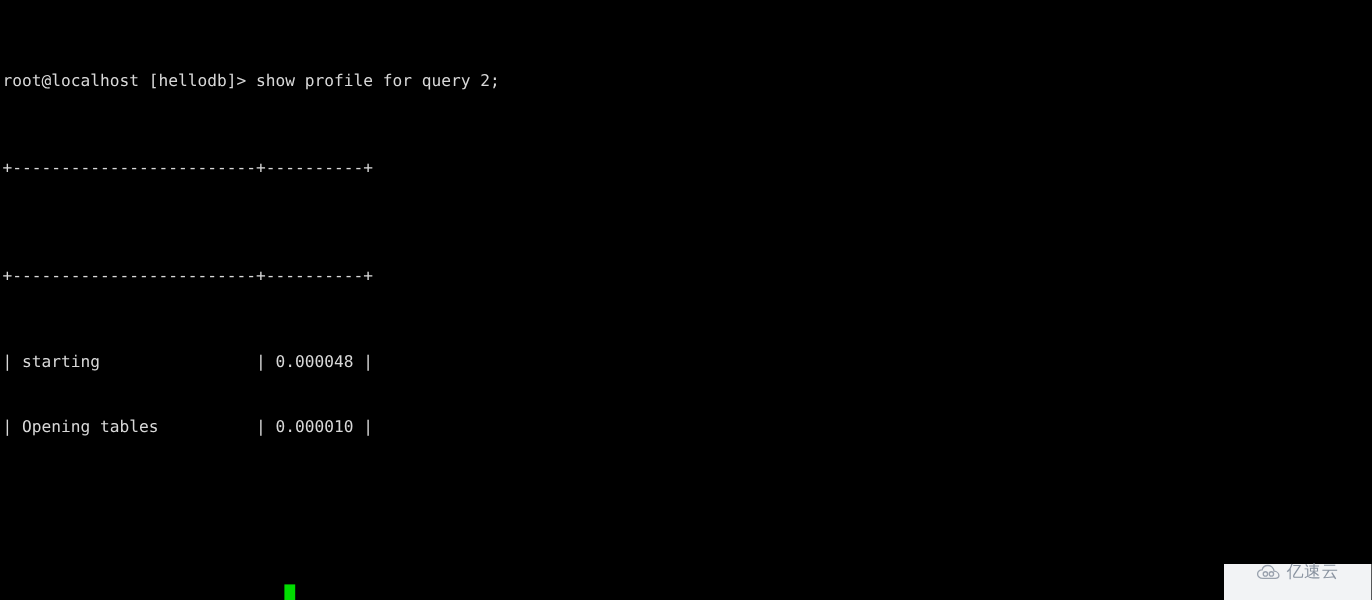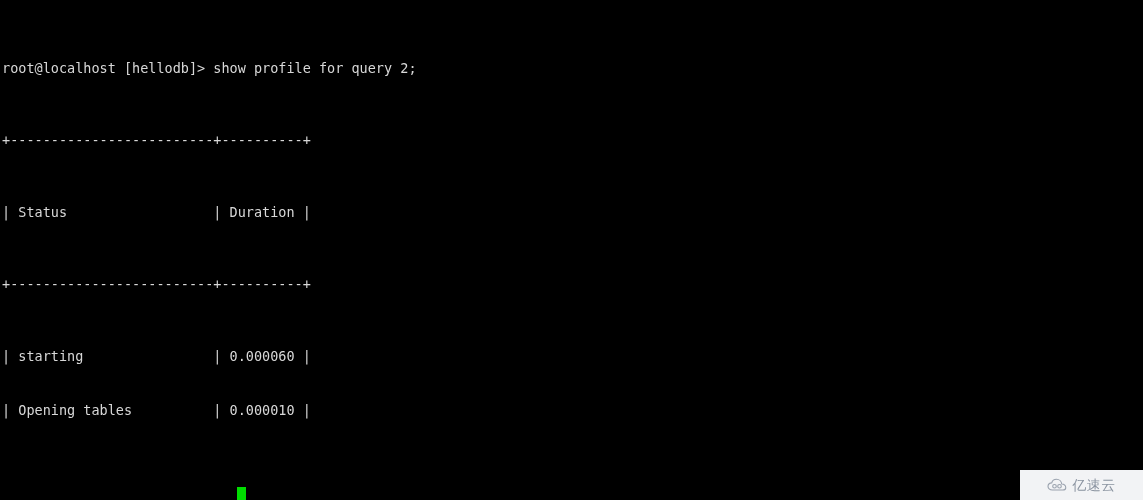--- a/index.html
+++ b/index.html
@@ -70,21 +70,21 @@
 
   
   #watermark {
     position: absolute;
     right: 0px;
     bottom: 0px;
     width: 123px;
     height: 30px;
     background: #f2f3f5;
     display: flex;
-    align-items: center;
+    align-items: flex-start;
     justify-content: center;
     gap: 5px;
   }
   #watermark .wm-icon {
     width: 20px;
     height: 14px;
     display: block;
   }
   #watermark .wm-text {
     color: #8a93a0;
@@ -98,25 +98,24 @@
 <body>
 
 <div id="terminal">
 
   <div id="lines-wrap">
 
     <span class="term-line">root@localhost [hellodb]&gt; show profile for query 2;</span>
 
     <span class="term-line">+-------------------------+----------+</span>
 
-    <span class="term-line">| Status                  | Duration |</span>
 
     <span class="term-line">+-------------------------+----------+</span>
 
-    <span class="term-line">| starting                | 0.000060 |</span>
+    <span class="term-line">| starting                | 0.000048 |</span>
     <span class="term-line">| Opening tables          | 0.000010 |</span>
     
     
     
     
     
     
     
     
     

